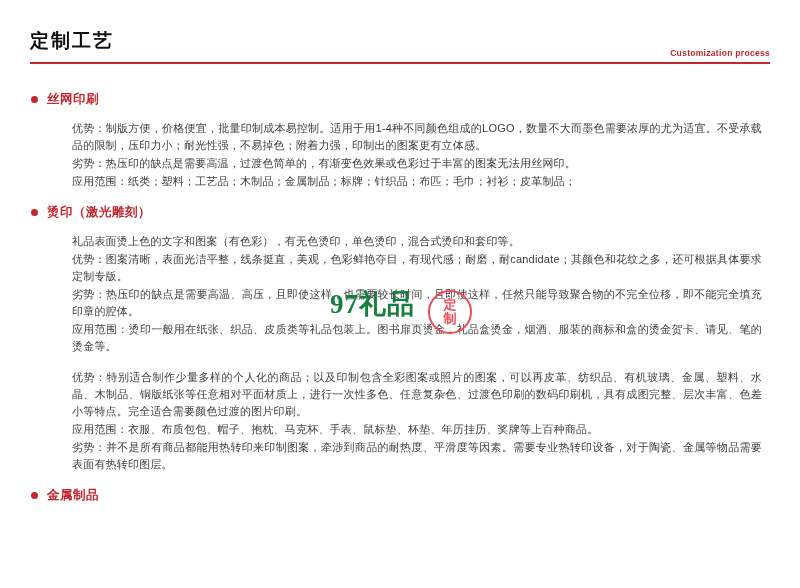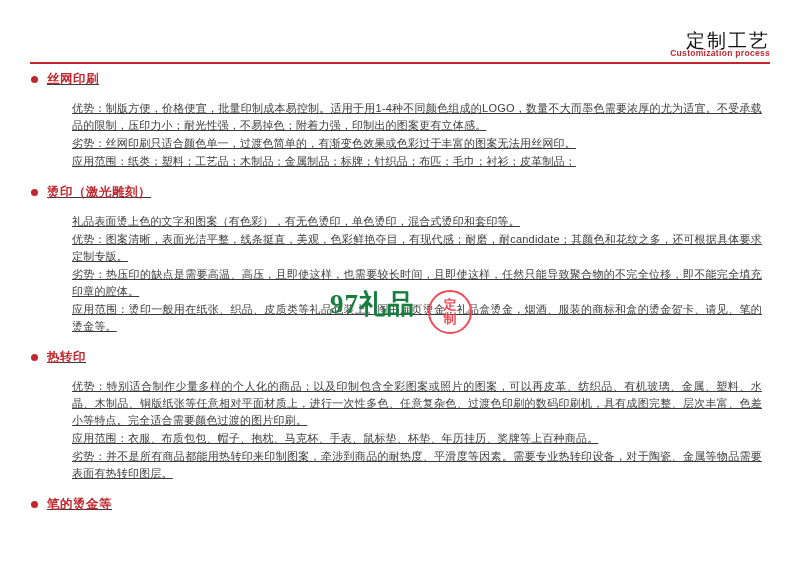--- a/index.html
+++ b/index.html
@@ -25,23 +25,23 @@
   
   .header {
     position: relative;
     height: 62px;
   }
   .header-title {
     position: absolute;
     top: 28px;
     left: 0;
     width: 100%;
-    text-align: right;
+    text-align: left;
     font-size: 19px;
-    font-weight: normal;
+    font-weight: bold;
     letter-spacing: 2px;
     color: #111111;
   }
   .header-sub {
     position: absolute;
     top: 48px;
     right: 0;
     font-size: 8.5px;
     font-weight: bold;
     color: #c1272d;
@@ -50,22 +50,21 @@
   .header-rule {
     position: absolute;
     left: 0;
     right: 0;
     top: 62px;
     height: 2px;
     background: #c1272d;
   }
   
   .content {
-    padding-top: 9px;
-    text-decoration: underline;
+    padding-top: 29px;
   }
   .section {
     margin-bottom: 14px;
   }
   .sec-head {
     display: flex;
     align-items: center;
     margin-bottom: 5px;
   }
   .bullet {
@@ -148,54 +147,50 @@
 
   <div class="content">
 
     <div class="section">
       <div class="sec-head">
         <div class="bullet"></div>
         <div class="sec-title">丝网印刷</div>
       </div>
       <div class="sec-body">
         <p class="para">优势：制版方便，价格便宜，批量印制成本易控制。适用于用1-4种不同颜色组成的LOGO，数量不大而墨色需要浓厚的尤为适宜。不受承载品的限制，压印力小；耐光性强，不易掉色；附着力强，印制出的图案更有立体感。</p>
-        <p class="para">劣势：丝网印刷只适合颜色单一，过渡色简单的，有渐变色效果或色彩过于丰富的图案无法用丝网印。</p>
+        <p class="para">劣势：热压印的缺点是需要高温，过渡色简单的，有渐变色效果或色彩过于丰富的图案无法用丝网印。</p>
         <p class="para">应用范围：纸类；塑料；工艺品；木制品；金属制品；标牌；针织品；布匹；毛巾；衬衫；皮革制品；</p>
       </div>
     </div>
 
     <div class="section">
       <div class="sec-head">
         <div class="bullet"></div>
         <div class="sec-title">烫印（激光雕刻）</div>
       </div>
       <div class="sec-body">
         <p class="para">礼品表面烫上色的文字和图案（有色彩），有无色烫印，单色烫印，混合式烫印和套印等。</p>
         <p class="para">优势：图案清晰，表面光洁平整，线条挺直，美观，色彩鲜艳夺目，有现代感；耐磨，耐candidate；其颜色和花纹之多，还可根据具体要求定制专版。</p>
         <p class="para">劣势：热压印的缺点是需要高温、高压，且即使这样，也需要较长时间，且即使这样，任然只能导致聚合物的不完全位移，即不能完全填充印章的腔体。</p>
         <p class="para">应用范围：烫印一般用在纸张、织品、皮质类等礼品包装上。图书扉页烫金，礼品盒烫金，烟酒、服装的商标和盒的烫金贺卡、请见、笔的烫金等。</p>
       </div>
     </div>
 
     <div class="section">
-      <div class="sec-head">
-        <div class="bullet"></div>
-        <div class="sec-title">热转印</div>
-      </div>
       <div class="sec-body">
         <p class="para">优势：特别适合制作少量多样的个人化的商品；以及印制包含全彩图案或照片的图案，可以再皮革、纺织品、有机玻璃、金属、塑料、水晶、木制品、铜版纸张等任意相对平面材质上，进行一次性多色、任意复杂色、过渡色印刷的数码印刷机，具有成图完整、层次丰富、色差小等特点。完全适合需要颜色过渡的图片印刷。</p>
         <p class="para">应用范围：衣服、布质包包、帽子、抱枕、马克杯、手表、鼠标垫、杯垫、年历挂历、奖牌等上百种商品。</p>
         <p class="para">劣势：并不是所有商品都能用热转印来印制图案，牵涉到商品的耐热度、平滑度等因素。需要专业热转印设备，对于陶瓷、金属等物品需要表面有热转印图层。</p>
       </div>
     </div>
 
     <div class="section">
       <div class="sec-head">
         <div class="bullet"></div>
-        <div class="sec-title">笔的烫金等</div>
+        <div class="sec-title">金属制品</div>
       </div>
     </div>
 
   </div>
 
   <div class="watermark">
     <div class="wm-text">97礼品</div>
     <div class="wm-seal">
       <span>定</span>
       <span>制</span>

